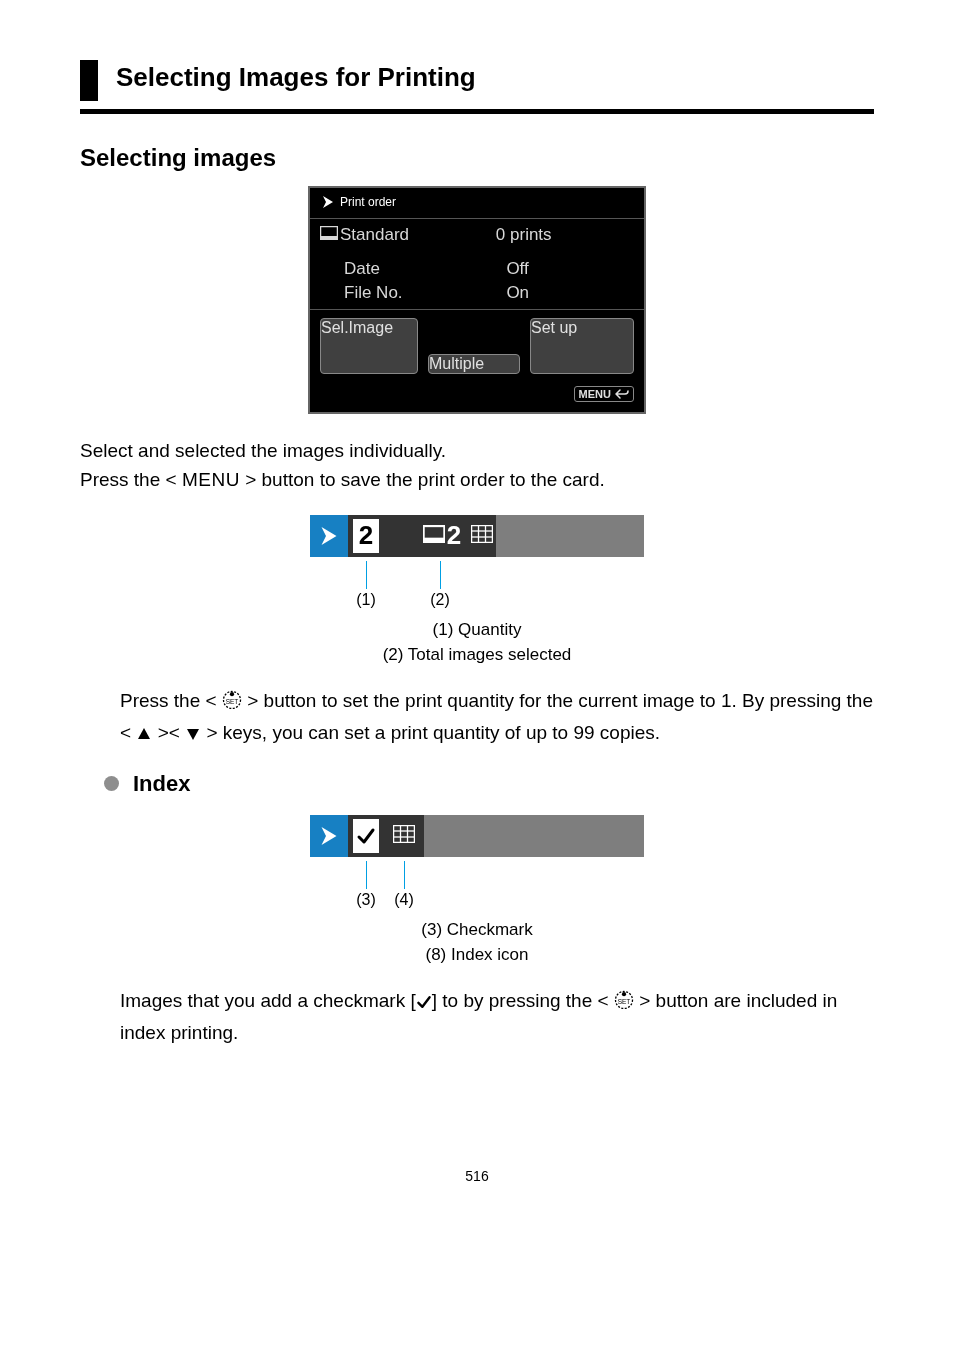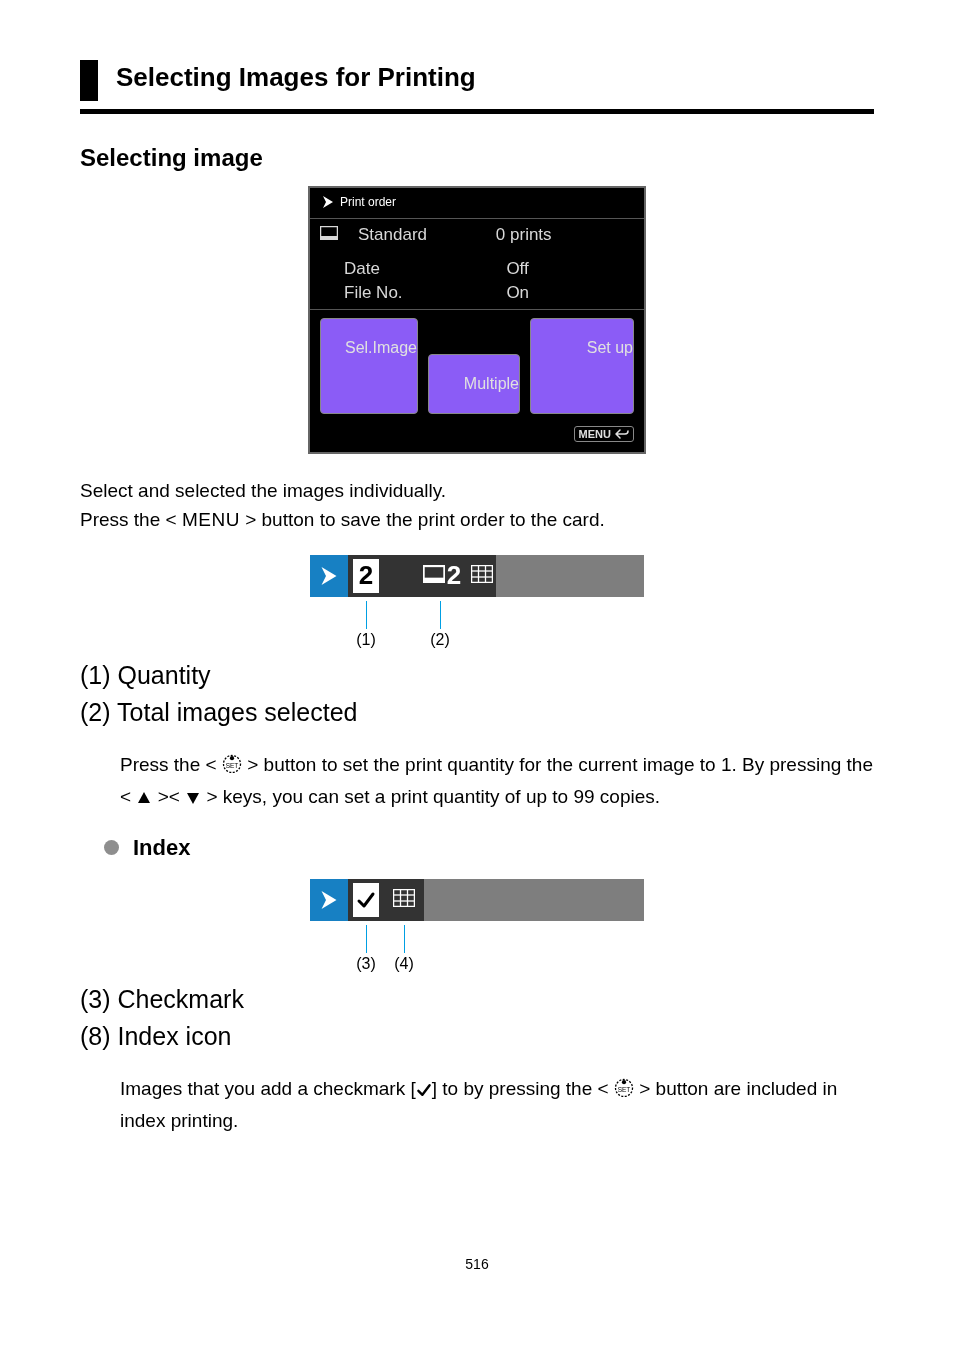--- a/index.html
+++ b/index.html
@@ -63,38 +63,38 @@
   .po-header-text { color: #ffffff; font-size: 12px; }
   .po-hr { height: 1px; background: #555; }
   .po-row {
     display: flex;
     padding: 6px 10px;
     justify-content: space-between;
   }
   .po-col-left {
     display: flex;
     align-items: center;
-    gap: 20px;
+    gap: 2px;
     width: 56%;
   }
   .po-col-right {
     width: 44%;
     text-align: left;
   }
   .po-buttons {
     display: flex;
     gap: 10px;
     padding: 8px 10px 8px 10px;
   }
   .po-btn {
     border: 1px solid #888;
     border-radius: 4px;
-    padding: 20px 0;
-    text-align: right;
-    background: #8b5cf6;
+    padding: 0 0;
+    text-align: left;
+    background: #404040;
     color: #e0e0e0;
     font-size: 16px;
   }
   .po-btn.sel { flex: 0 0 96px; }
   .po-btn.mul { flex: 0 0 90px; margin-top: 36px; }
   .po-btn.set { flex: 1 1 auto; }
   .po-footer {
     display: flex;
     justify-content: flex-end;
     padding: 4px 10px 10px 10px;
@@ -190,22 +190,22 @@
     margin: 0 auto 6px auto;
     position: relative;
     height: 20px;
     font-size: 16px;
   }
   .callout-nums span {
     position: absolute;
     transform: translateX(-50%);
   }
   .legend {
-    text-align: left;
-    font-size: 25px;
+    text-align: center;
+    font-size: 17px;
     line-height: 1.5;
     margin-bottom: 18px;
   }
   .body-indented {
     margin-left: 40px;
   }
   .page-number {
     text-align: center;
     font-size: 14px;
     margin-top: 120px;
@@ -215,21 +215,21 @@
 <body>
 
 <div class="page">
 
   <div class="heading-row">
     <div class="heading-bullet"></div>
     <div class="heading-text">Selecting Images for Printing</div>
   </div>
   <div class="heading-rule"></div>
 
-  <div class="section-title">Selecting image</div>
+  <div class="section-title">Selecting images</div>
 
   <div class="screenshot-wrap">
     <div class="print-order-box">
       <div class="po-header">
         <span class="po-header-icon">
           <svg width="16" height="16" viewBox="0 0 16 16">
               <path d="M3 2 L13 8 L3 14 L6 8 Z" fill="#fff"></path>
             </svg>
         </span>
         <span class="po-header-text">Print order</span>

